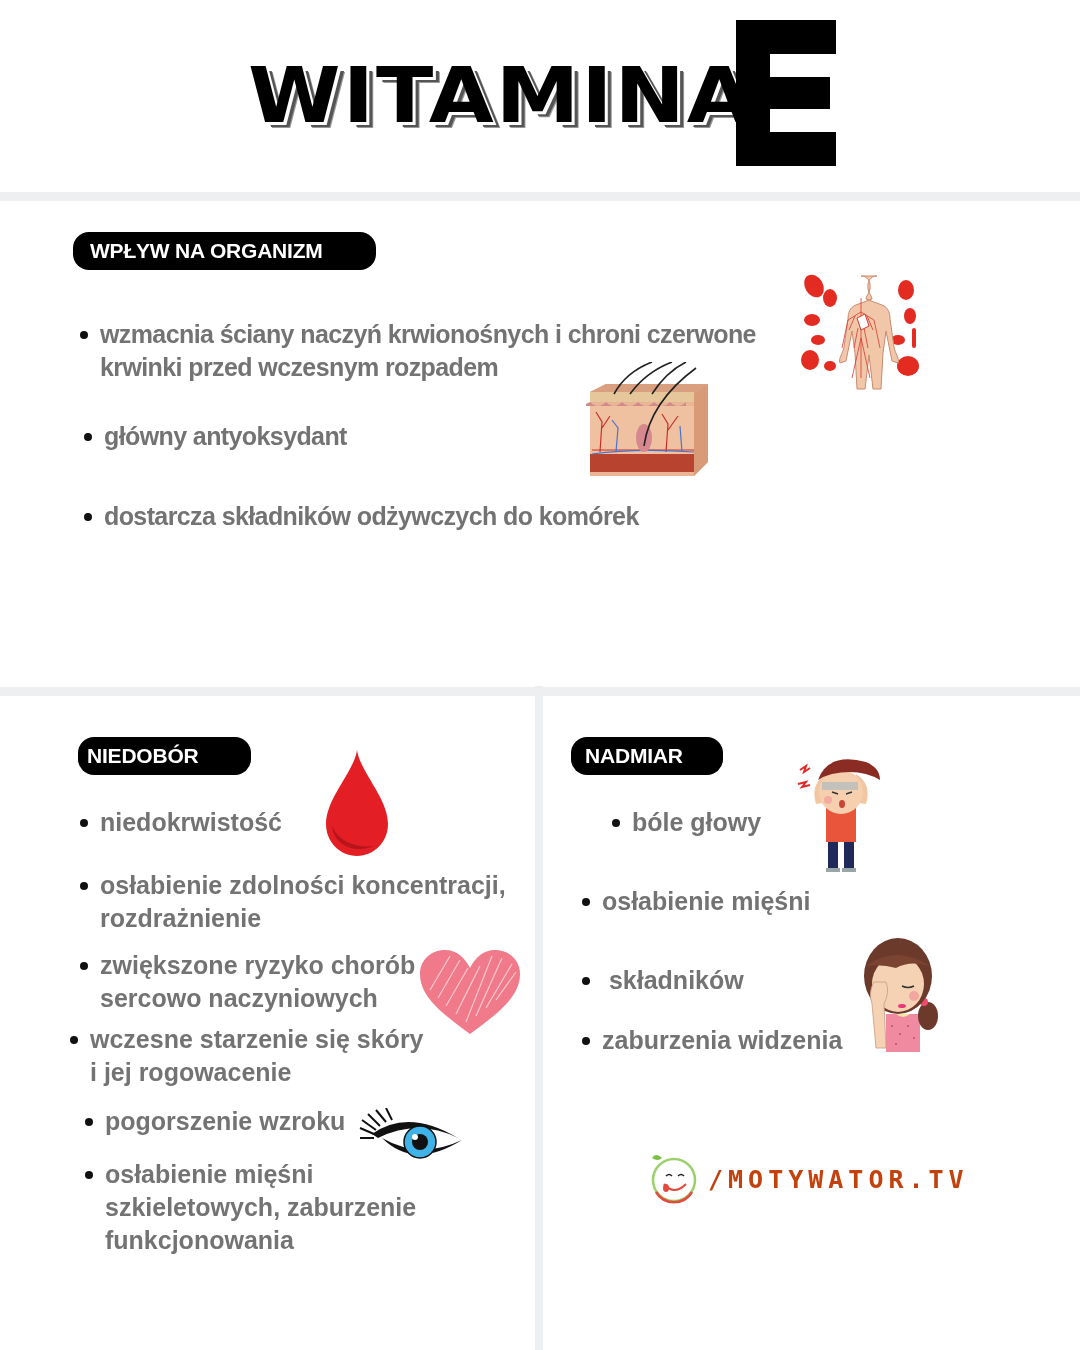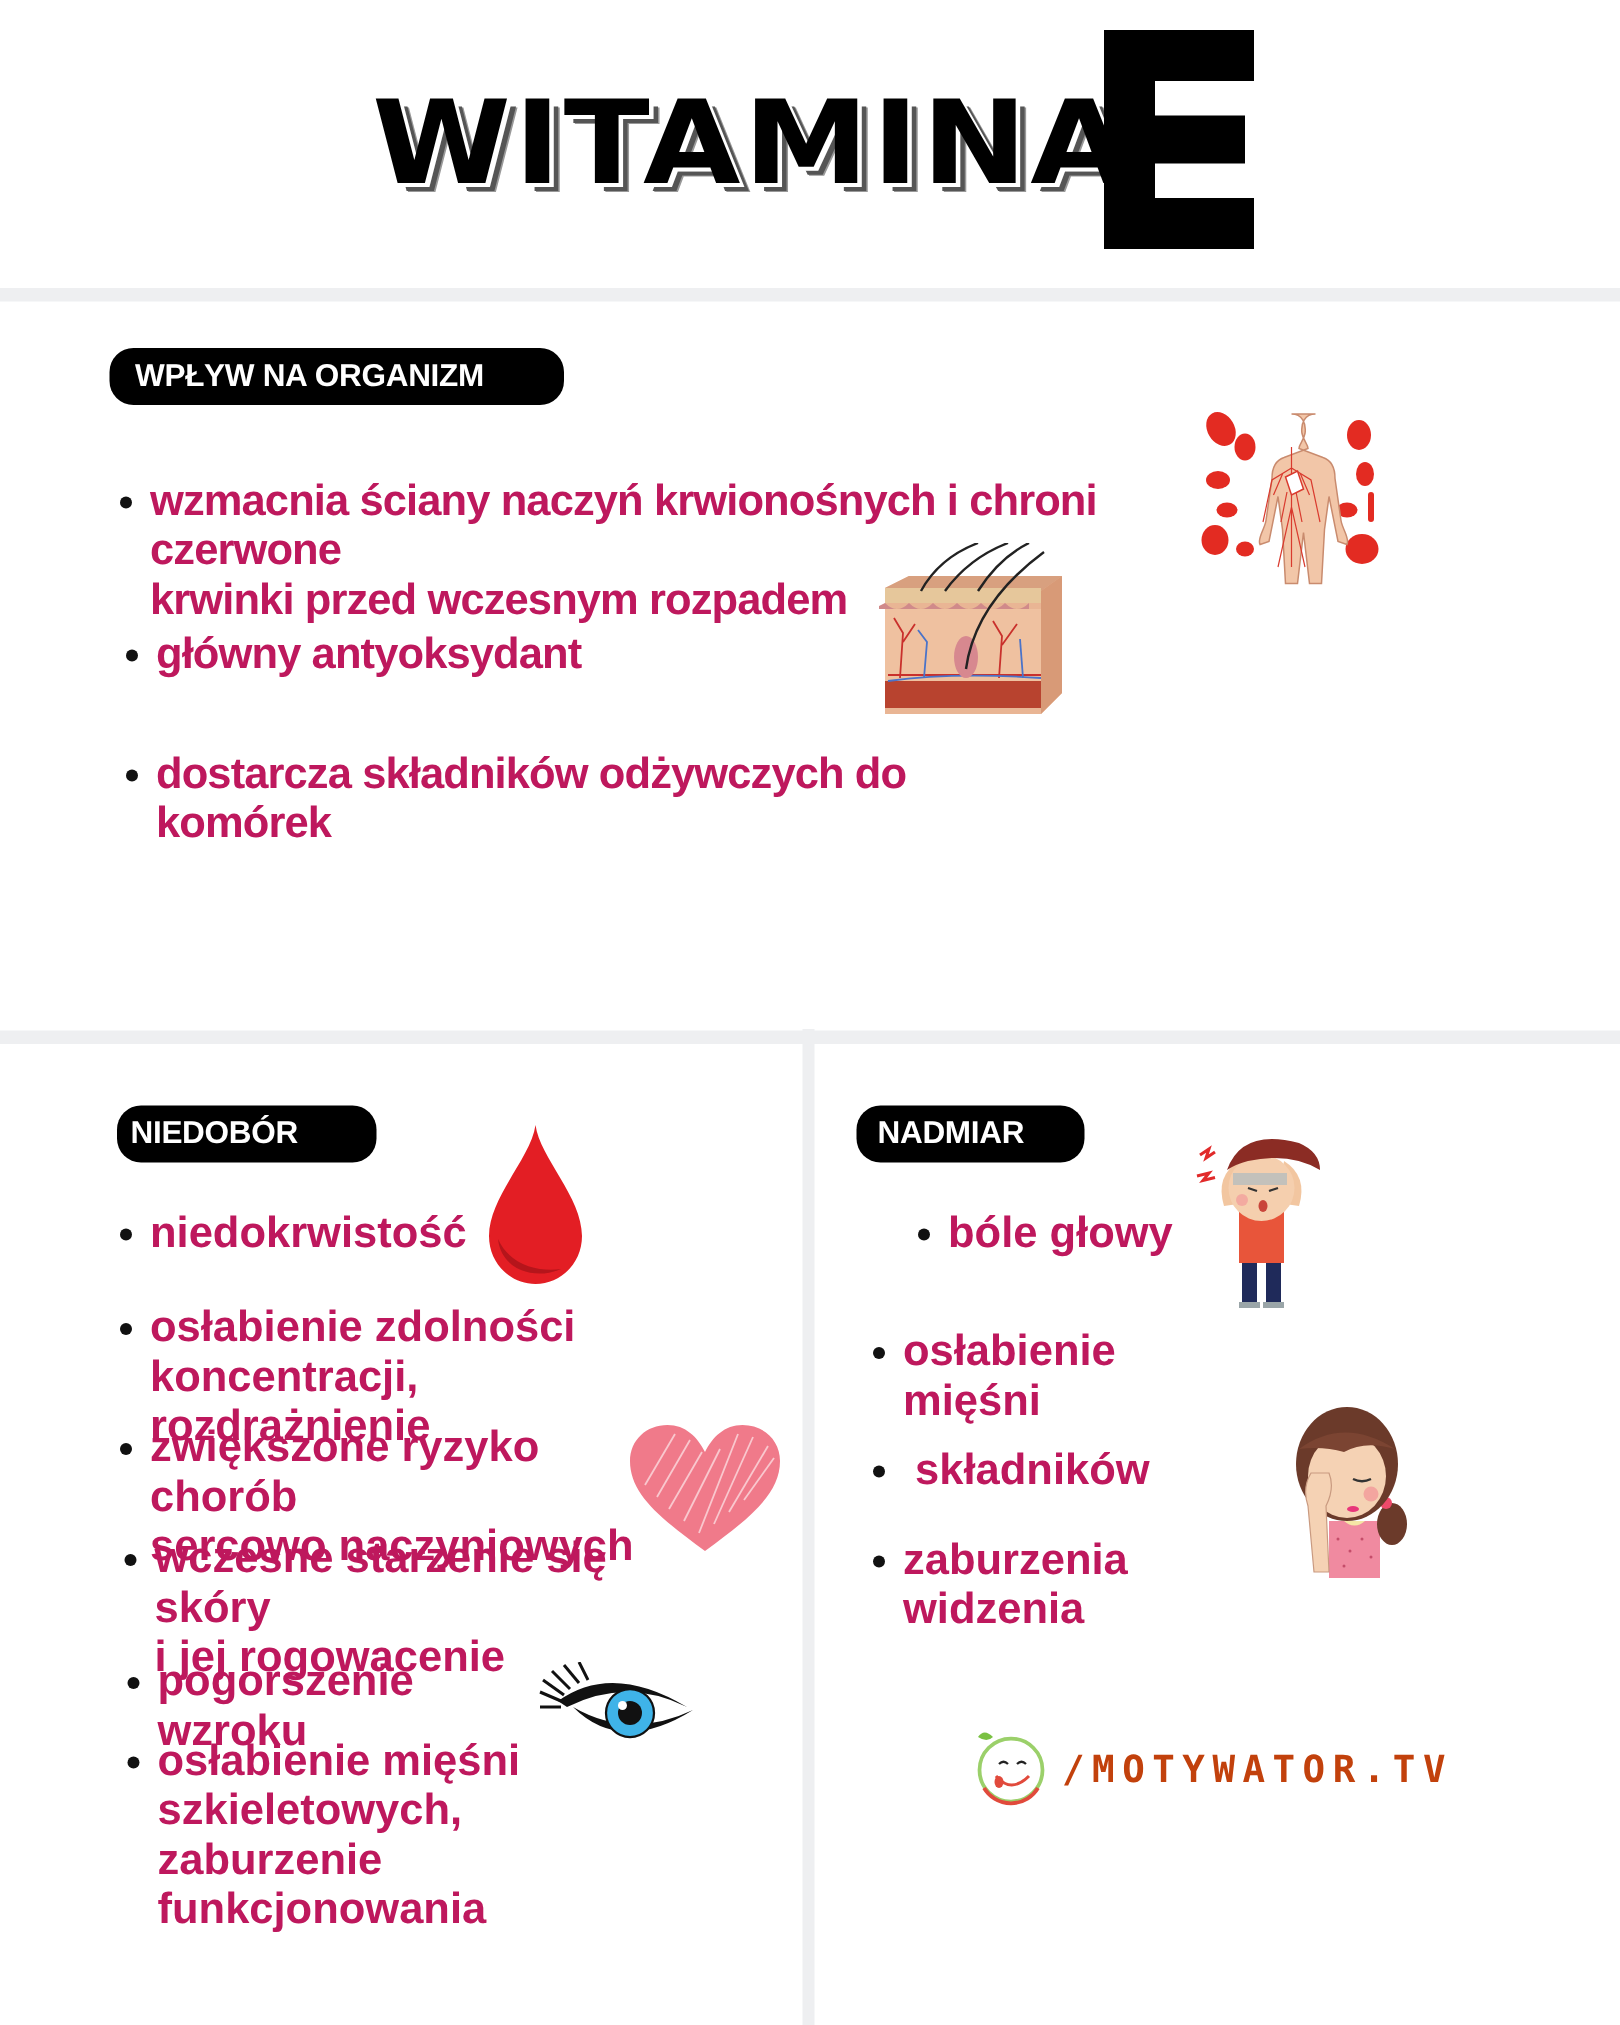--- a/index.html
+++ b/index.html
@@ -15,21 +15,21 @@
 
   
   .divider { position:absolute; background:#eeeff1; }
 
   
   .badge { position:absolute; background:#000; color:#fff; font-weight:700; font-size:21px;
     border-radius:16px; padding:0 14px; height:38px; line-height:38px; box-sizing:border-box;
     letter-spacing:-0.2px; }
 
   
-  .item { position:absolute; font-weight:700; font-size:29px; line-height:33px; color:#be185d; }
+  .item { position:absolute; font-weight:700; font-size:25px; line-height:33px; color:#737373; }
   .item .dot { position:absolute; left:0; top:13px; width:8px; height:8px; border-radius:50%; background:#111; }
   .item .txt { display:block; white-space:pre-line; }
 
   .condensed { letter-spacing:-0.6px; }
 
   .logo-text { position:absolute; left:708px; top:1165px; font-family:"DejaVu Sans Mono", monospace;
     font-size:25px; letter-spacing:5px; color:#c2410c; font-weight:700; }
 </style>
 </head>
 <body>
@@ -118,21 +118,21 @@
 <div class="item" style="left:80px;top:869px;width:450px;">
   <span class="dot"></span>
   <span class="txt" style="padding-left:20px;">osłabienie zdolności koncentracji,
 rozdrażnienie</span>
 </div>
 <div class="item" style="left:80px;top:949px;width:360px;">
   <span class="dot"></span>
   <span class="txt" style="padding-left:20px;">zwiększone ryzyko chorób
 sercowo naczyniowych</span>
 </div>
-<div class="item" style="left:83px;top:1023px;width:380px;">
+<div class="item" style="left:70px;top:1023px;width:380px;">
   <span class="dot"></span>
   <span class="txt" style="padding-left:20px;">wczesne starzenie się skóry
 i jej rogowacenie</span>
 </div>
 <div class="item" style="left:85px;top:1105px;width:280px;">
   <span class="dot"></span>
   <span class="txt" style="padding-left:20px;">pogorszenie wzroku</span>
 </div>
 <div class="item" style="left:85px;top:1158px;width:360px;">
   <span class="dot"></span>

